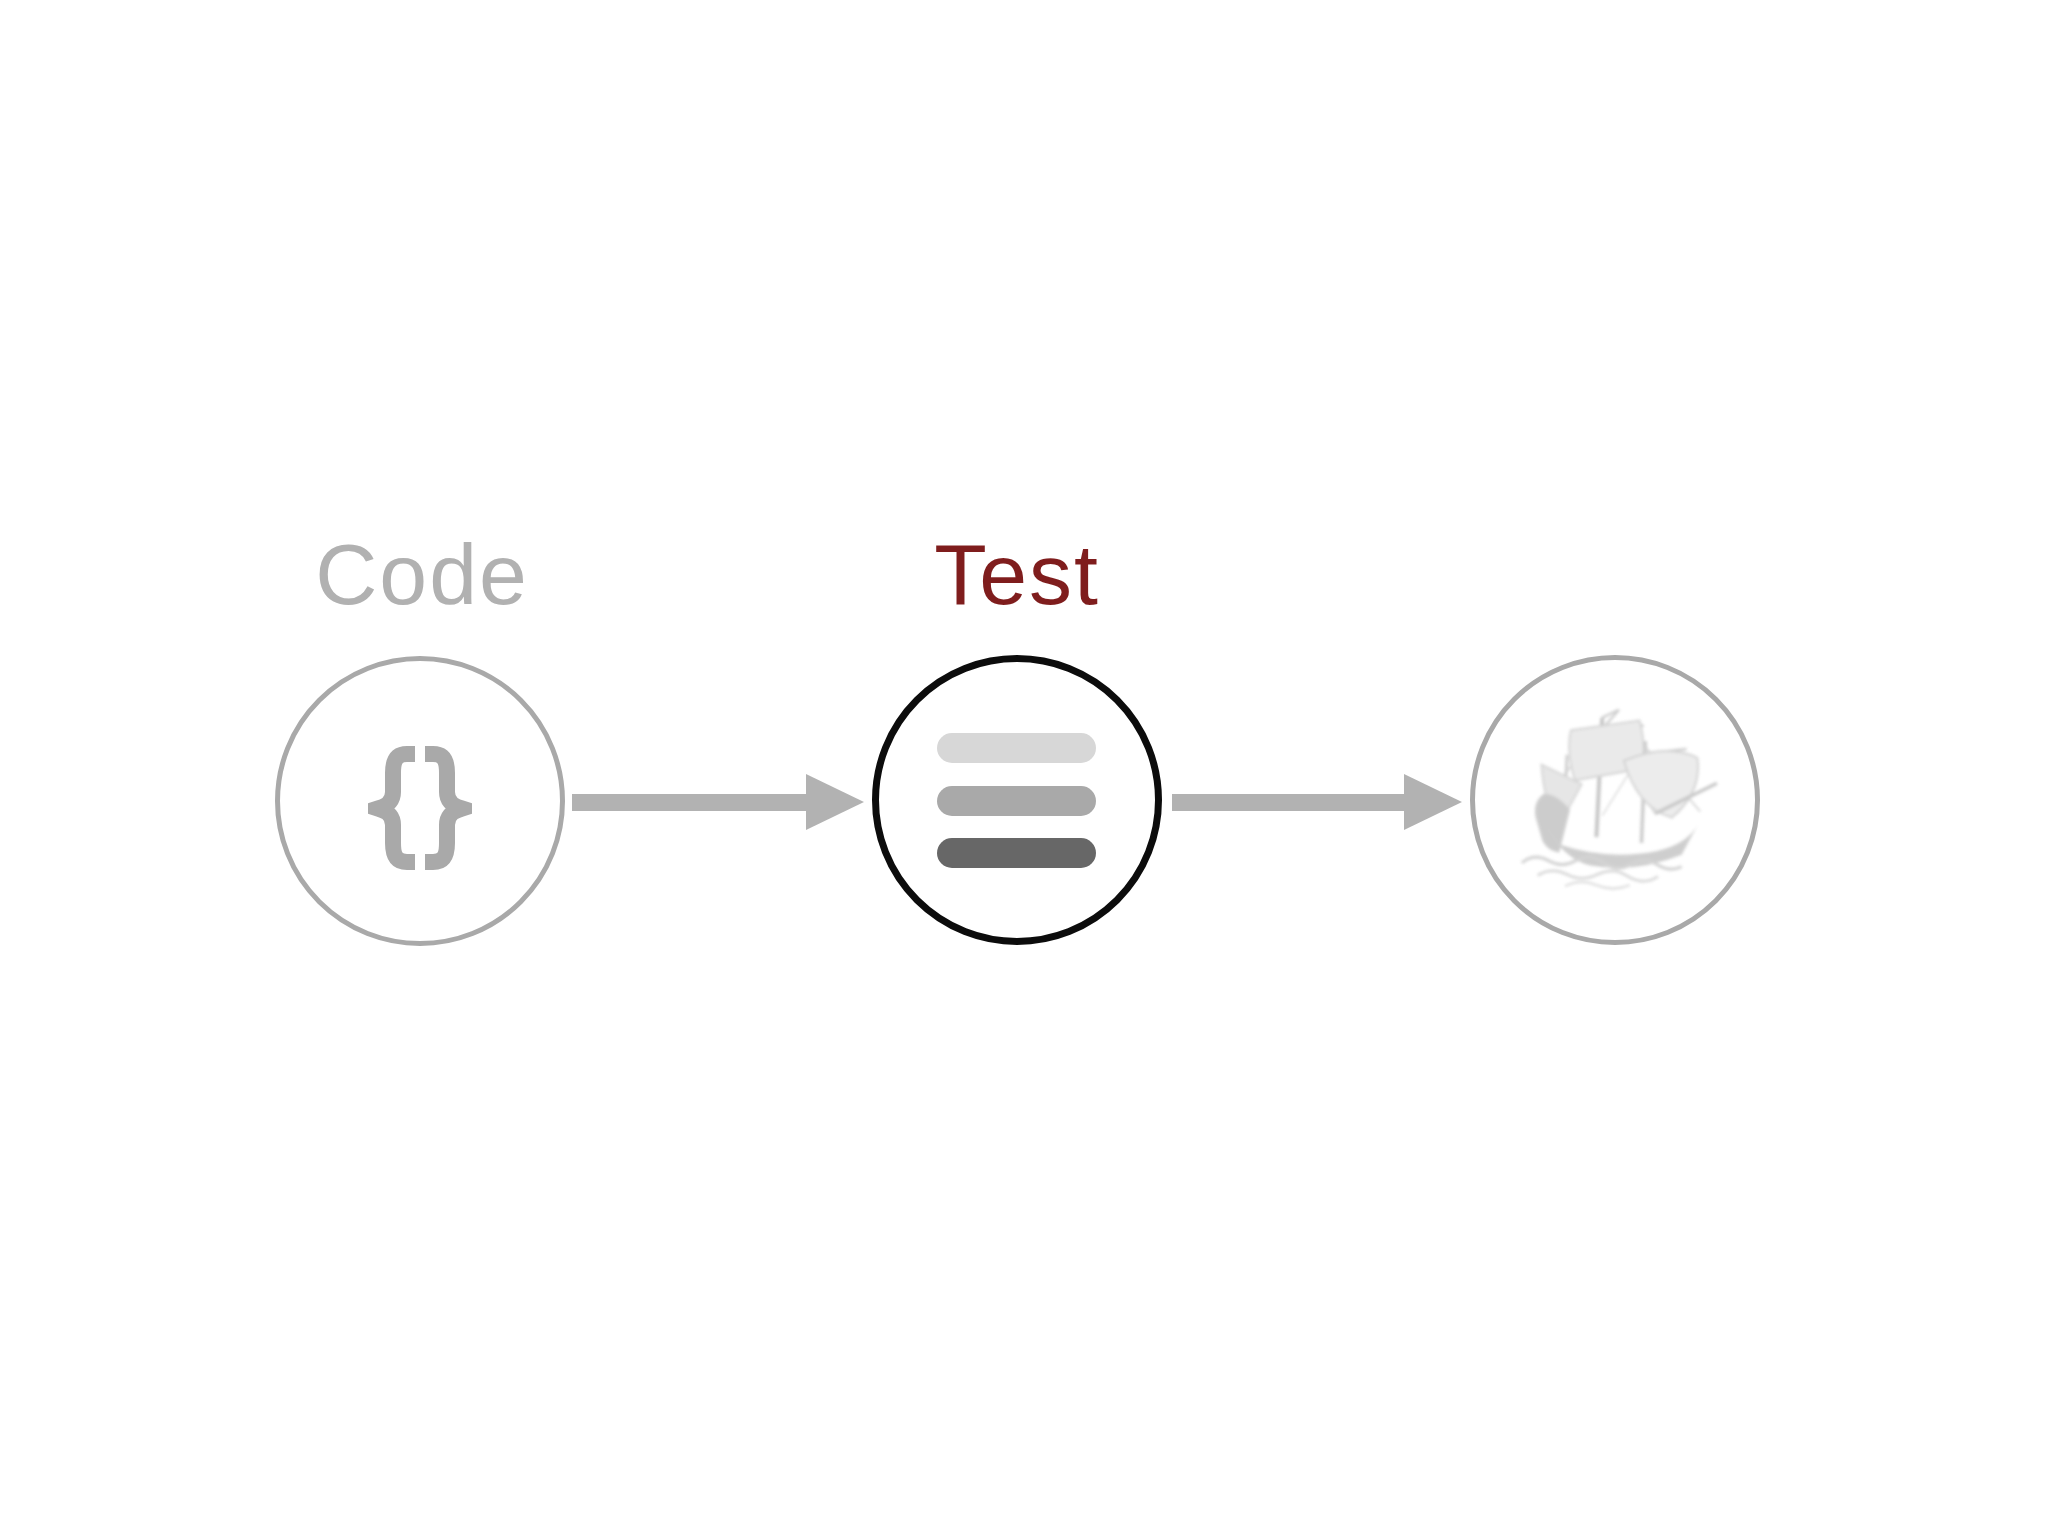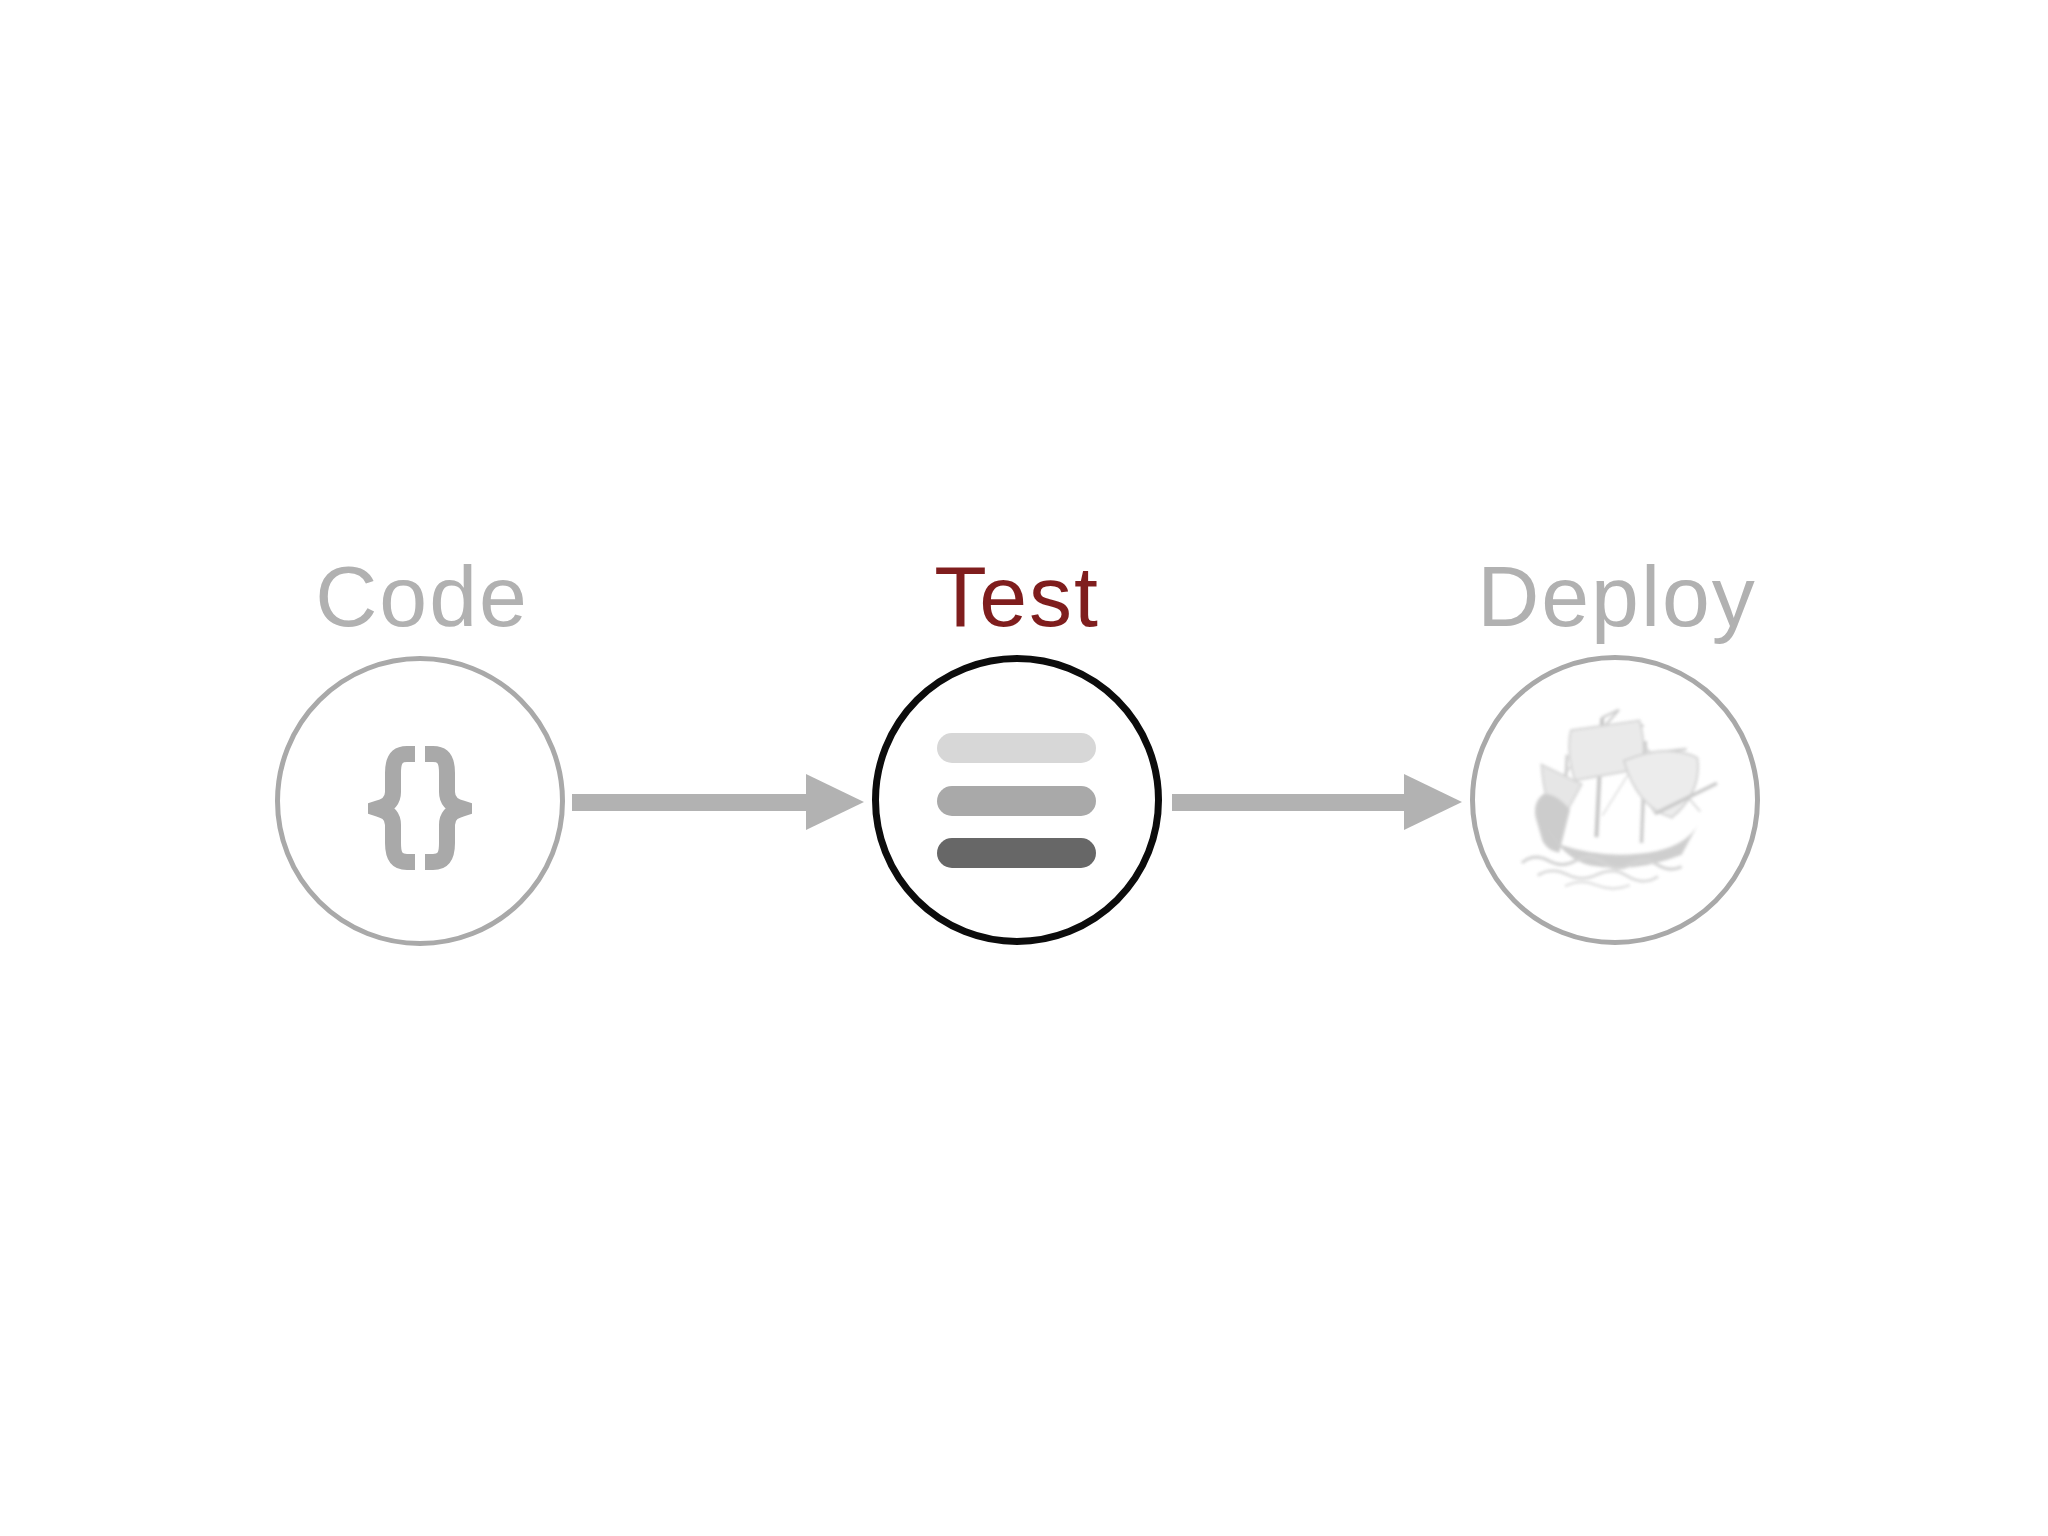--- a/index.html
+++ b/index.html
@@ -12,21 +12,21 @@
     width: 2048px;
     height: 1536px;
     background: #ffffff;
     overflow: hidden;
     font-family: "Liberation Sans", "DejaVu Sans", sans-serif;
   }
 
   
   .step-label {
     position: absolute;
-    top: 549px;
+    top: 527px;
     width: 500px;
     text-align: center;
     font-size: 86px;
     font-weight: 300;
     letter-spacing: 2px;
     line-height: 1.1;
     color: #b1b1b1;
     user-select: none;
   }
   .step-label.active { color: #7f1d1d; }
@@ -100,21 +100,20 @@
   #arrow2-shaft { left: 1172px; width: 234px; }
   #arrow2-head  { left: 1404px; }
 </style>
 </head>
 <body>
 
 <div class="stage">
 
   <div class="step-label" id="label-code">Code</div>
   <div class="step-label active" id="label-test">Test</div>
-  <div class="step-label" id="label-deploy">Deploy</div>
 
   <div class="step-circle" id="circle-code"></div>
   <div class="step-circle" id="circle-test"></div>
   <div class="step-circle" id="circle-deploy"></div>
 
   <svg class="braces-svg" viewBox="0 0 104 124" aria-hidden="true">
     <g fill="none" stroke="#a9a9a9" stroke-width="16" stroke-linecap="butt">
       <path d="M47 8 H39 C27 8 25 16 25 27 L25 46 C25 58 15 61 10 62.5 C15 64 25 67 25 79 L25 97 C25 108 27 116 39 116 H47"></path>
       <path d="M57 8 H65 C77 8 79 16 79 27 L79 46 C79 58 89 61 94 62.5 C89 64 79 67 79 79 L79 97 C79 108 77 116 65 116 H57"></path>
     </g>

